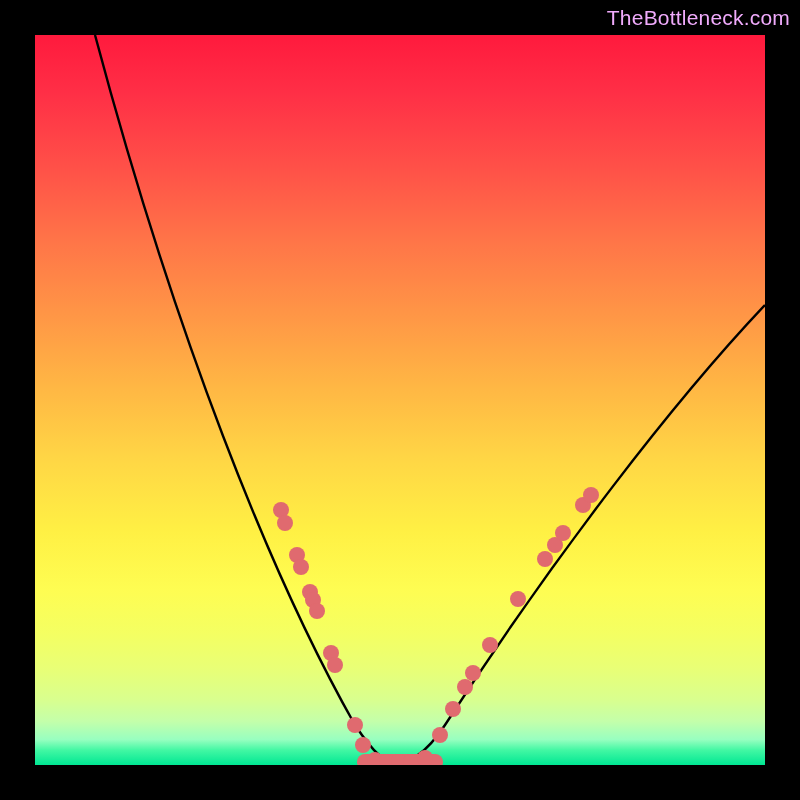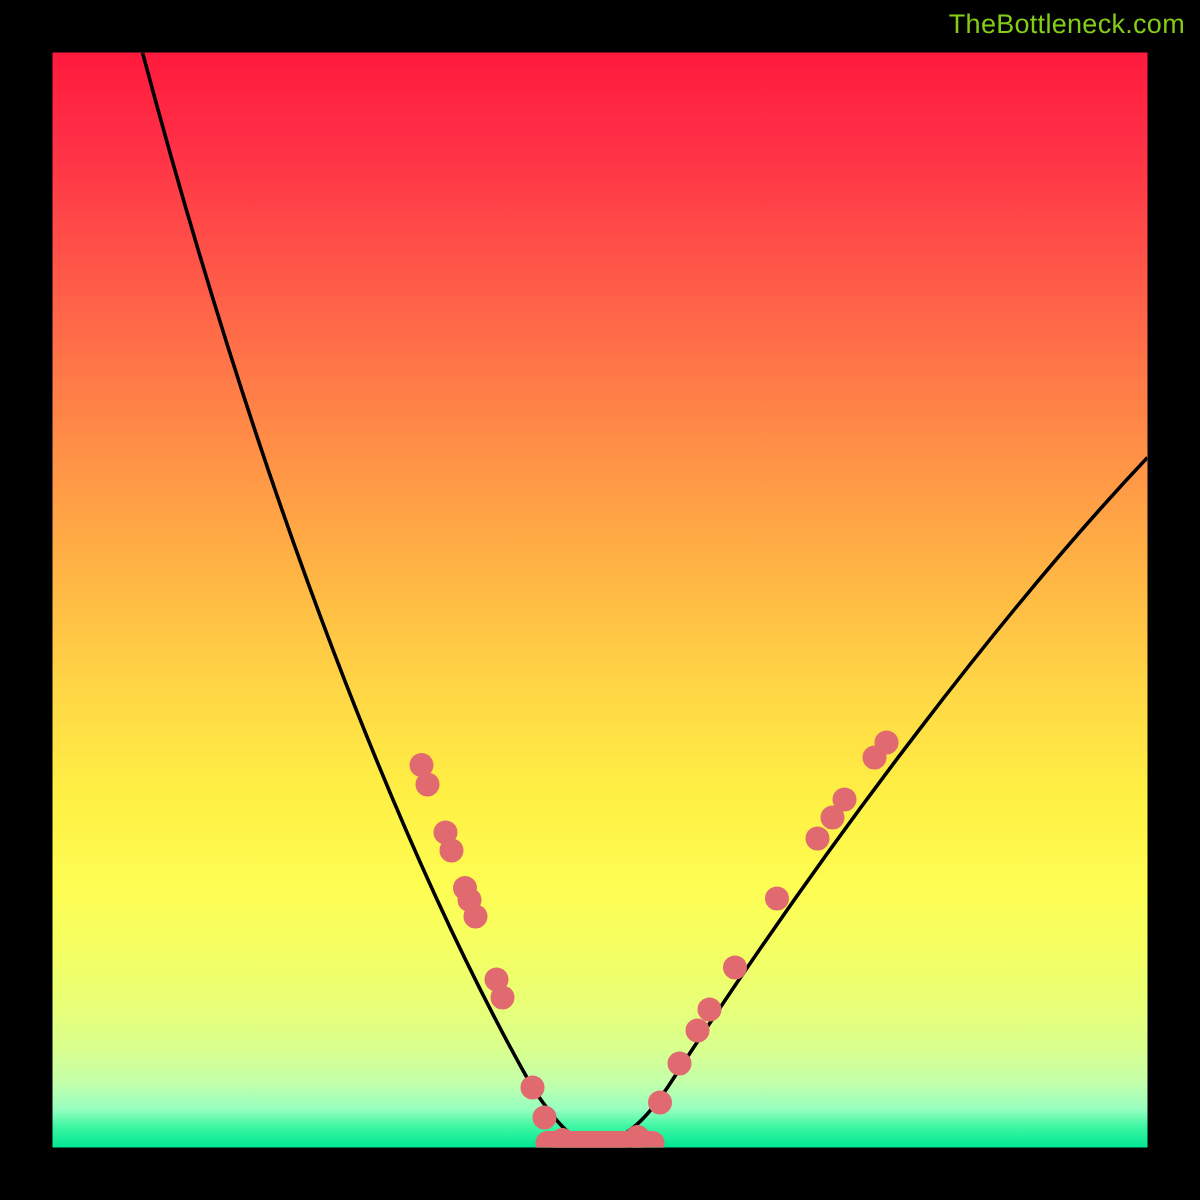--- a/index.html
+++ b/index.html
@@ -48,22 +48,22 @@
     left: 0;
     top: 0;
     width: 730px;
     height: 730px;
     pointer-events: none;
   }
   .watermark {
     position: absolute;
     top: 6px;
     right: 10px;
-    color: #84cc16;
-    font-size: 18px;
+    color: #f0abfc;
+    font-size: 21px;
     font-weight: 500;
     letter-spacing: 0.2px;
     margin-left: 48px;
   }
 </style>
 </head>
 <body>
 
 <div class="frame">
   <div class="watermark">TheBottleneck.com</div>

